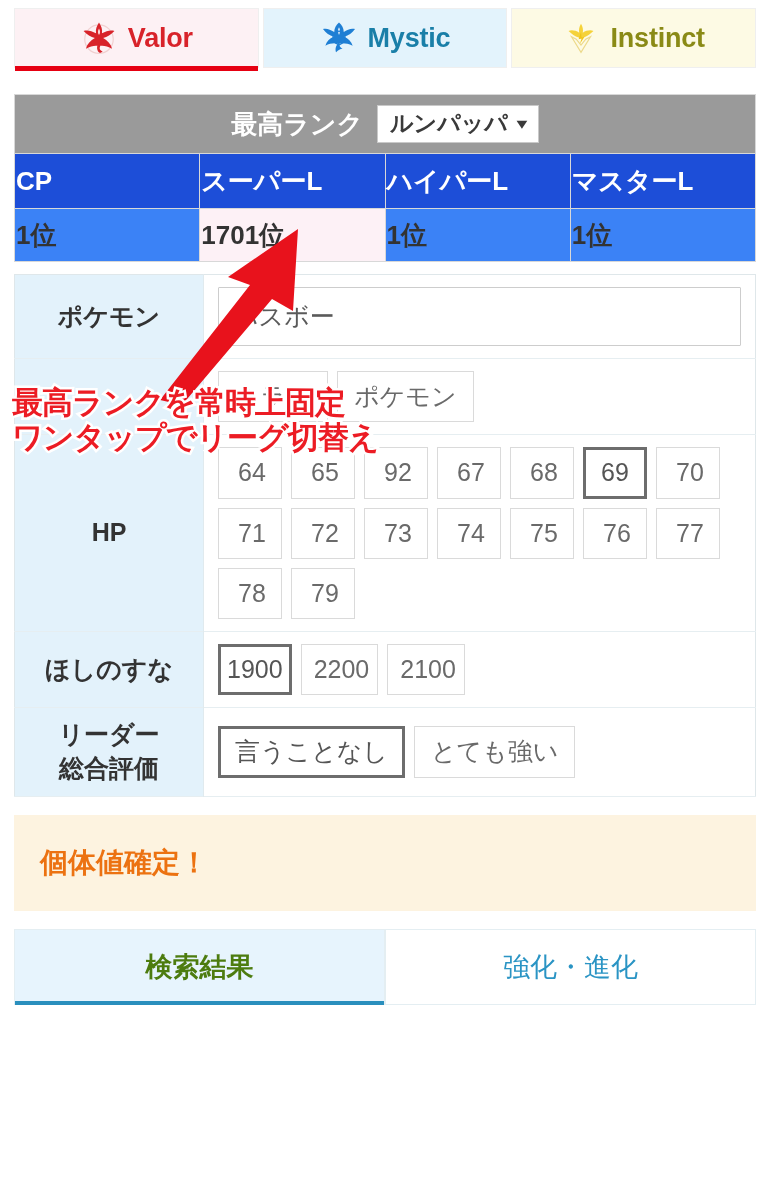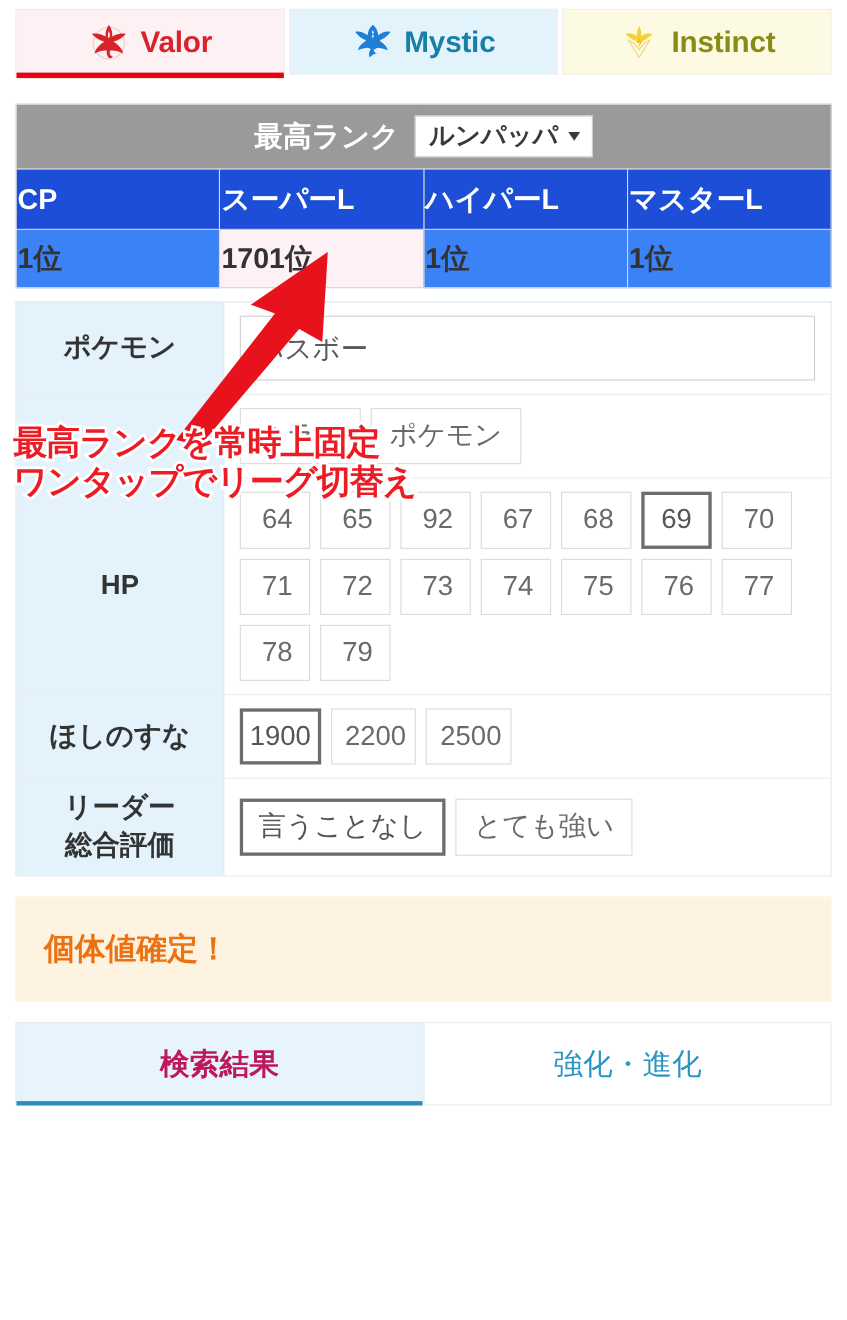--- a/index.html
+++ b/index.html
@@ -212,21 +212,21 @@
     display: flex;
     align-items: center;
     justify-content: center;
     box-sizing: border-box;
     border: 1px solid #e4eef2;
     font-size: 27px;
     position: relative;
   }
   .bottom-tab.active {
     background: #e7f4fd;
-    color: #be185d;
+    color: #4d7c0f;
     font-weight: bold;
   }
   .bottom-tab.active::after {
     content: "";
     position: absolute;
     left: 0; right: 0; bottom: -1px;
     height: 4px;
     background: #2a8fbd;
   }
   .bottom-tab.inactive { background: #ffffff; color: #2a94c4; }
@@ -370,21 +370,21 @@
         </div>
       </td>
     </tr>
 
     <tr>
       <td class="lbl-cell">ほしのすな</td>
       <td class="val-cell">
         <div class="chip-row">
           <button class="chip num selected">1900</button>
           <button class="chip num">2200</button>
-          <button class="chip num">2500</button>
+          <button class="chip num">2100</button>
         </div>
       </td>
     </tr>
 
     <tr>
       <td class="lbl-cell">
         <span>リーダー</span><br>
         <span>総合評価</span>
       </td>
       <td class="val-cell">

